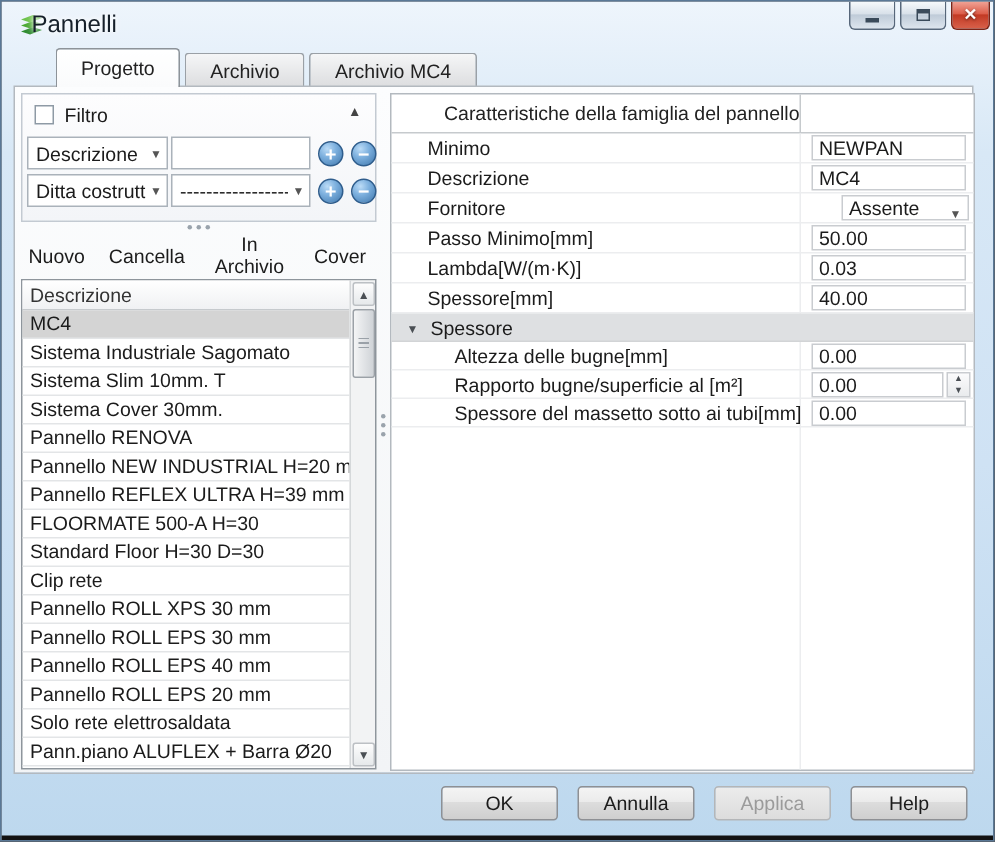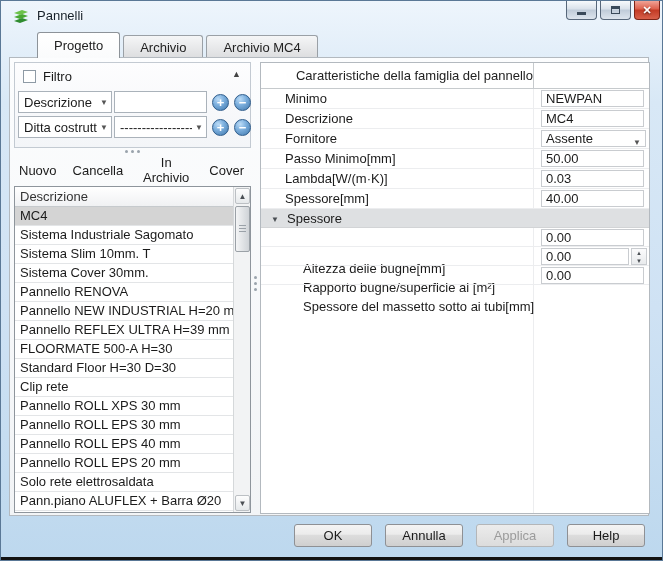--- a/index.html
+++ b/index.html
@@ -6,21 +6,21 @@
   body { font-family:"Liberation Sans", sans-serif; background:#555; }
   .window{
     position:relative; width:663px; height:561px; margin:0 auto;
     background:linear-gradient(180deg,#eef5fc 0%,#d8e8f6 18%,#cfe2f4 55%,#bdd8ee 100%);
     border:1px solid #5a7896; overflow:hidden; font-size:13px; color:#1b1b1b;
   }
   .window::after{content:""; position:absolute; left:0; right:0; bottom:0; height:3px; background:#121212;}
   
   .titlebar{position:absolute; left:0; top:0; width:100%; height:30px;}
   .app-icon{position:absolute; left:12px; top:7px; width:16px; height:16px;}
-  .title-text{position:absolute; left:36px; top:7px; font-size:13px; color:#16202a; text-shadow:0 0 6px #fff,0 0 3px #fff;}
+  .title-text{position:absolute; left:20px; top:7px; font-size:16px; color:#16202a; text-shadow:0 0 6px #fff,0 0 3px #fff;}
   .winbtn{position:absolute; top:0; height:19px; border:1px solid #57677a; border-top:none;
     border-radius:0 0 4px 4px; background:linear-gradient(180deg,#f7fafc 0%,#d9e1ea 45%,#bfcbd8 50%,#dde5ee 100%);
     display:flex; align-items:center; justify-content:center; cursor:pointer;}
   .winbtn.min{left:565px; width:31px;}
   .winbtn.max{left:599px; width:31px;}
   .winbtn.close{left:633px; width:26px; background:linear-gradient(180deg,#f0a396 0%,#dd5f4b 45%,#c23a24 50%,#d8604a 100%); border-color:#7c2417;}
   .min-glyph{width:9px; height:3px; background:#3a4a5a; margin-top:7px;}
   .max-glyph{width:9px; height:8px; border:1px solid #3a4a5a; border-top-width:3px;}
   .close-glyph{color:#fff; font-size:11px; font-weight:bold; text-shadow:0 1px 2px rgba(0,0,0,.55); line-height:17px;}
   
@@ -68,24 +68,24 @@
   .sthumb::after{content:""; position:absolute; left:3px; right:3px; top:18px; height:8px;
     background:repeating-linear-gradient(180deg,#9aa1a8 0 1px,transparent 1px 3px);}
   
   .props{position:absolute; left:250px; top:4px; width:390px; height:452px; background:#fff; border:1px solid #b3b9bf;}
   .phead{position:absolute; left:0; top:0; width:100%; height:26px; border-bottom:1px solid #c6cacd; display:flex;text-align:right;}
   .phead .h1{width:272px; padding-left:10px; line-height:25px; color:#222;}
   .phead .h2{flex:1; border-left:1px solid #c6cacd;}
   .pvline{position:absolute; left:272px; top:26px; bottom:0; width:1px; background:#ecedef;}
   .prow{position:absolute; left:0; width:100%; height:20px; border-bottom:1px solid #ecedef;}
   .plabel{position:absolute; left:24px; top:0; line-height:19px; color:#1b1b1b; white-space:nowrap;}
-  .prow.sub .plabel{left:42px;margin-top:31px;}
+  .prow.sub .plabel{left:42px;}
   .pedit{position:absolute; left:280px; right:5px; top:1px; height:17px; border:1px solid #c9ccd0; background:#fff;
     line-height:15px; padding-left:4px; color:#1b1b1b;}
-  .prow.dropdown .pedit{right:3px;}
+  .prow.dropdown .pedit{right:3px;margin-left:20px;}
   .dd-arrow{position:absolute; right:4px; top:4px; font-size:8px; color:#555; cursor:pointer;}
   .prow.group{background:#dee0e2; border-bottom:1px solid #d2d4d6;}
   .expander{position:absolute; left:10px; top:6px; font-size:8px; color:#4a4f54; cursor:pointer;}
   .prow.group .plabel{left:26px;}
   .prow.spin .pedit{right:20px;}
   .spinner{position:absolute; right:2px; top:1px; width:16px; height:17px; border:1px solid #c9ccd0; background:linear-gradient(180deg,#fbfbfc,#e9ebed); cursor:pointer;}
   .spinner span{display:block; height:8px; font-size:6px; color:#4a4f54; text-align:center; line-height:8px;}
   
   .footer{position:absolute; left:8px; top:523px; width:640px; display:flex; justify-content:flex-end; gap:13px; padding-right:4px;}
   .btn{width:78px; height:23px; border:1px solid #8e9094; border-radius:3px; font-family:"Liberation Sans",sans-serif; font-size:13px; color:#1b1b1b;

